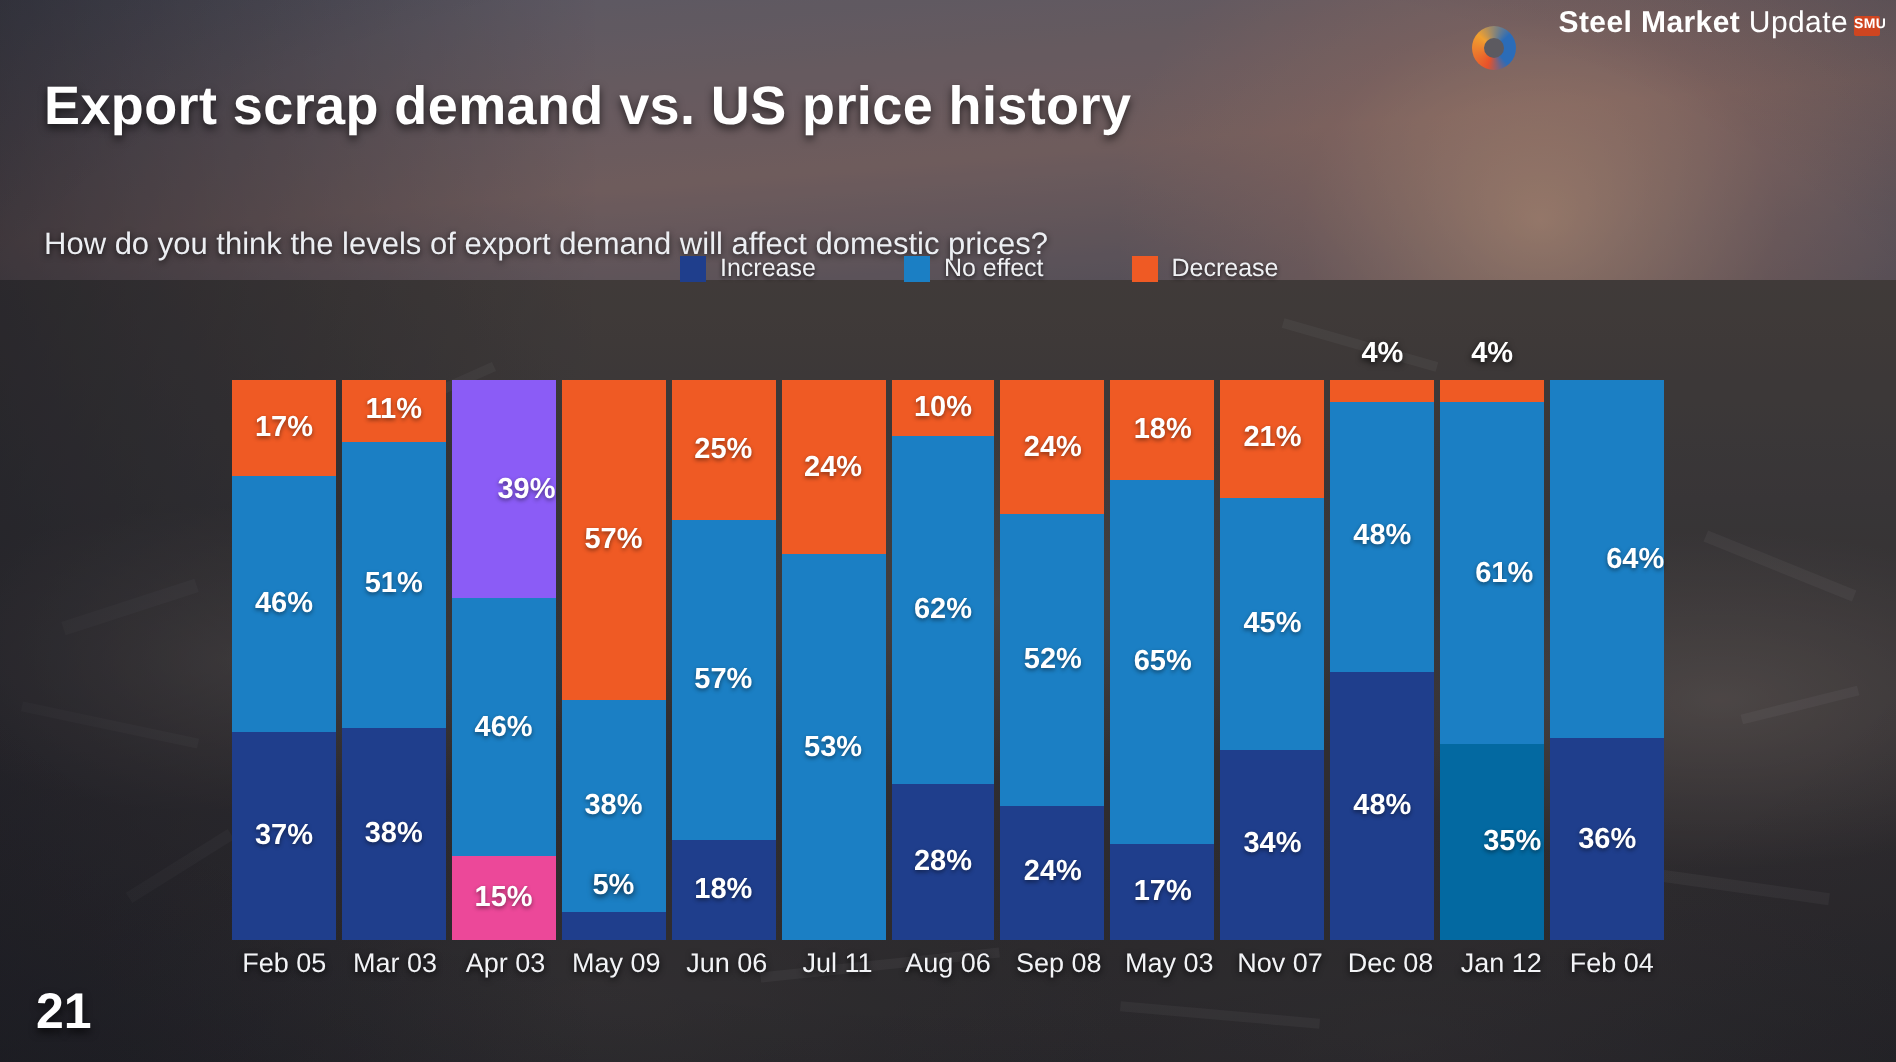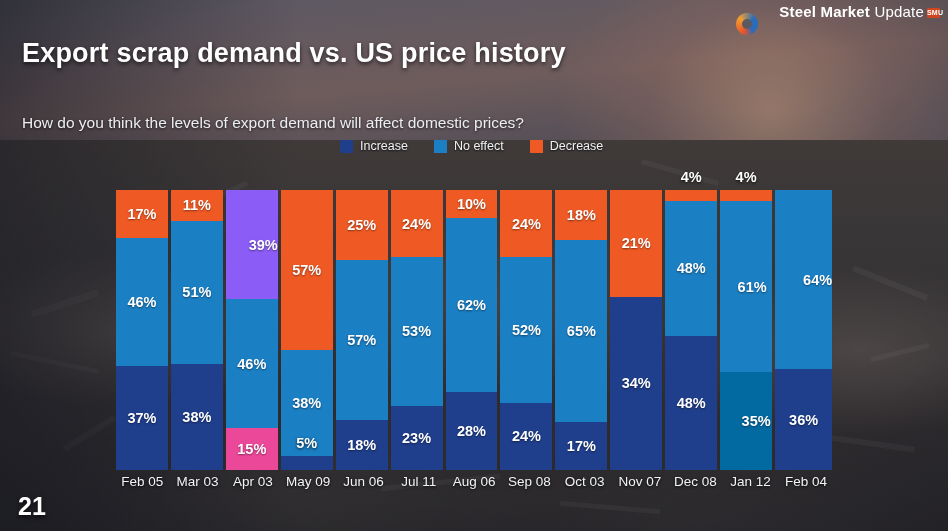--- a/index.html
+++ b/index.html
@@ -67,21 +67,21 @@
     font-size:27px;font-weight:bold;color:#ffffff;letter-spacing:.2px;
     text-shadow:0 2px 4px rgba(0,0,0,.65);
   }
   .subtitle{
     position:absolute;left:22px;top:114px;
     font-size:15.5px;color:#eceef2;text-shadow:0 1px 3px rgba(0,0,0,.7);
   }
 
   
   .legend{
-    position:absolute;left:340px;top:139px;display:flex;gap:26px;align-items:flex-end;
+    position:absolute;left:340px;top:127px;display:flex;gap:44px;align-items:flex-end;
   }
   .legend .item{display:flex;align-items:center;gap:7px;}
   .legend .sw{width:13px;height:13px;display:block;}
   .legend .lbl{font-size:12.5px;color:#f0f1f4;text-shadow:0 1px 2px rgba(0,0,0,.8);}
 
   
   .chart{
     position:absolute;left:116px;top:190px;width:716px;height:280px;
     display:flex;gap:3px;align-items:stretch;
   }
@@ -217,23 +217,20 @@
         <span>18%</span>
       </div>
     </div>
     <div class="col">
       <div class="seg" style="flex: 24 0 0px; background: rgb(239, 90, 36);">
         <span>24%</span>
       </div>
       <div class="seg" style="flex: 53 0 0px; background: rgb(27, 127, 196);">
         <span>53%</span>
       </div>
-      <div class="seg" style="flex: 23 0 0px; background: rgb(31, 62, 140);">
-        <span>23%</span>
-      </div>
     </div>
     <div class="col">
       <div class="seg" style="flex: 10 0 0px; background: rgb(239, 90, 36);">
         <span>10%</span>
       </div>
       <div class="seg" style="flex: 62 0 0px; background: rgb(27, 127, 196);">
         <span>62%</span>
       </div>
       <div class="seg" style="flex: 28 0 0px; background: rgb(31, 62, 140);">
         <span>28%</span>
@@ -257,20 +254,23 @@
       <div class="seg" style="flex: 65 0 0px; background: rgb(27, 127, 196);">
         <span>65%</span>
       </div>
       <div class="seg" style="flex: 17 0 0px; background: rgb(31, 62, 140);">
         <span>17%</span>
       </div>
     </div>
     <div class="col">
       <div class="seg" style="flex: 21 0 0px; background: rgb(239, 90, 36);">
         <span>21%</span>
+      </div>
+      <div class="seg" style="flex: 45 0 0px; background: rgb(27, 127, 196);">
+        <span>45%</span>
       </div>
       <div class="seg" style="flex: 34 0 0px; background: rgb(31, 62, 140);">
         <span>34%</span>
       </div>
     </div>
     <div class="col">
       <div class="seg out-above" style="flex: 4 0 0px; background: rgb(239, 90, 36);">
         <span>4%</span>
       </div>
       <div class="seg" style="flex: 48 0 0px; background: rgb(27, 127, 196);">
@@ -302,20 +302,20 @@
   </div>
 <div class="axis" id="axis">
     <div class="tick">Feb 05</div>
     <div class="tick">Mar 03</div>
     <div class="tick">Apr 03</div>
     <div class="tick">May 09</div>
     <div class="tick">Jun 06</div>
     <div class="tick">Jul 11</div>
     <div class="tick">Aug 06</div>
     <div class="tick">Sep 08</div>
-    <div class="tick">Oct 03</div>
+    <div class="tick">May 03</div>
     <div class="tick">Nov 07</div>
     <div class="tick">Dec 08</div>
     <div class="tick">Jan 12</div>
     <div class="tick">Feb 04</div>
   </div>
 
 <div class="pagenum">21</div>
 
 </body></html>

